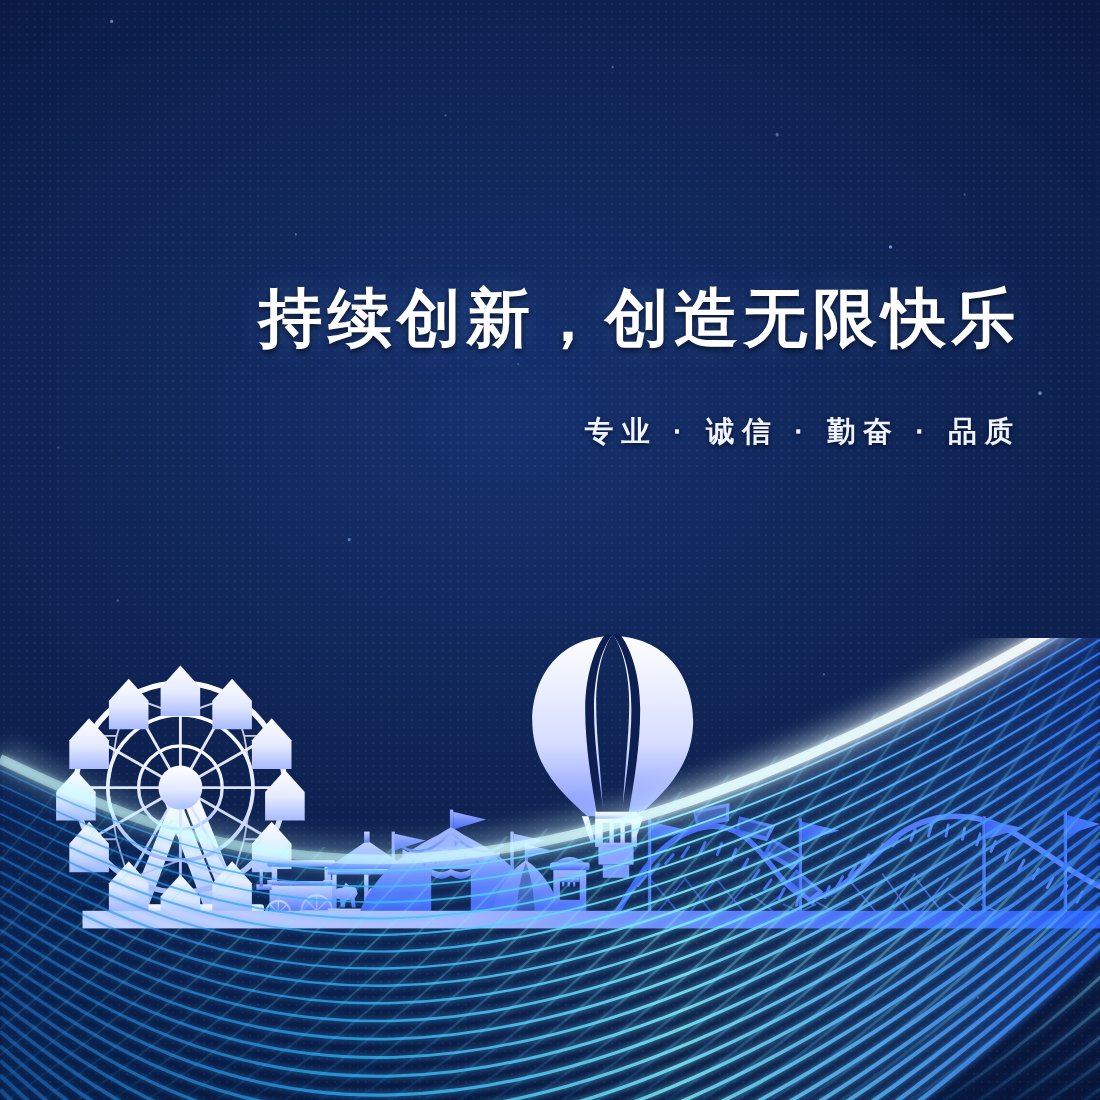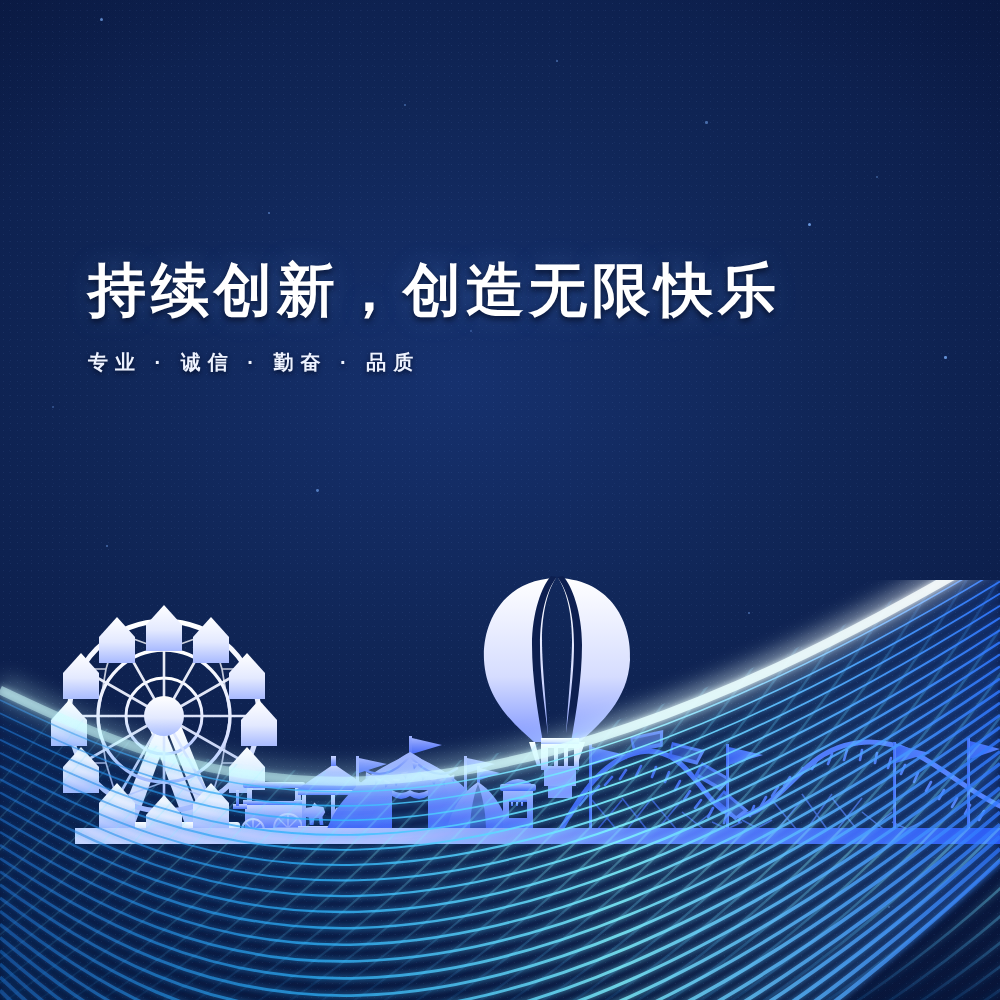--- a/index.html
+++ b/index.html
@@ -39,36 +39,37 @@
   .star{
     position:absolute; border-radius:50%;
     background:#7fb3ff;
   }
 
   
   .copy{
     position:absolute;
     left:88px; top:258px;
     width:840px;
+    text-align:right;
   }
   .headline{
     color:#ffffff;
     font-size:58px;
     font-weight:700;
     letter-spacing:5px;
     line-height:1.12;
     white-space:nowrap;
     text-shadow:
       0 3px 6px rgba(3,10,34,.85),
       0 0 26px rgba(120,180,255,.25);
   }
   .subline{
-    margin-top:26px;
+    margin-top:52px;
     color:#eef3ff;
-    font-size:20px;
+    font-size:26px;
     font-weight:700;
     letter-spacing:7px;
     white-space:nowrap;
     text-shadow:0 2px 5px rgba(3,10,34,.8);
   }
 
   
   .skyline{
     position:absolute;
     left:0; bottom:0;

